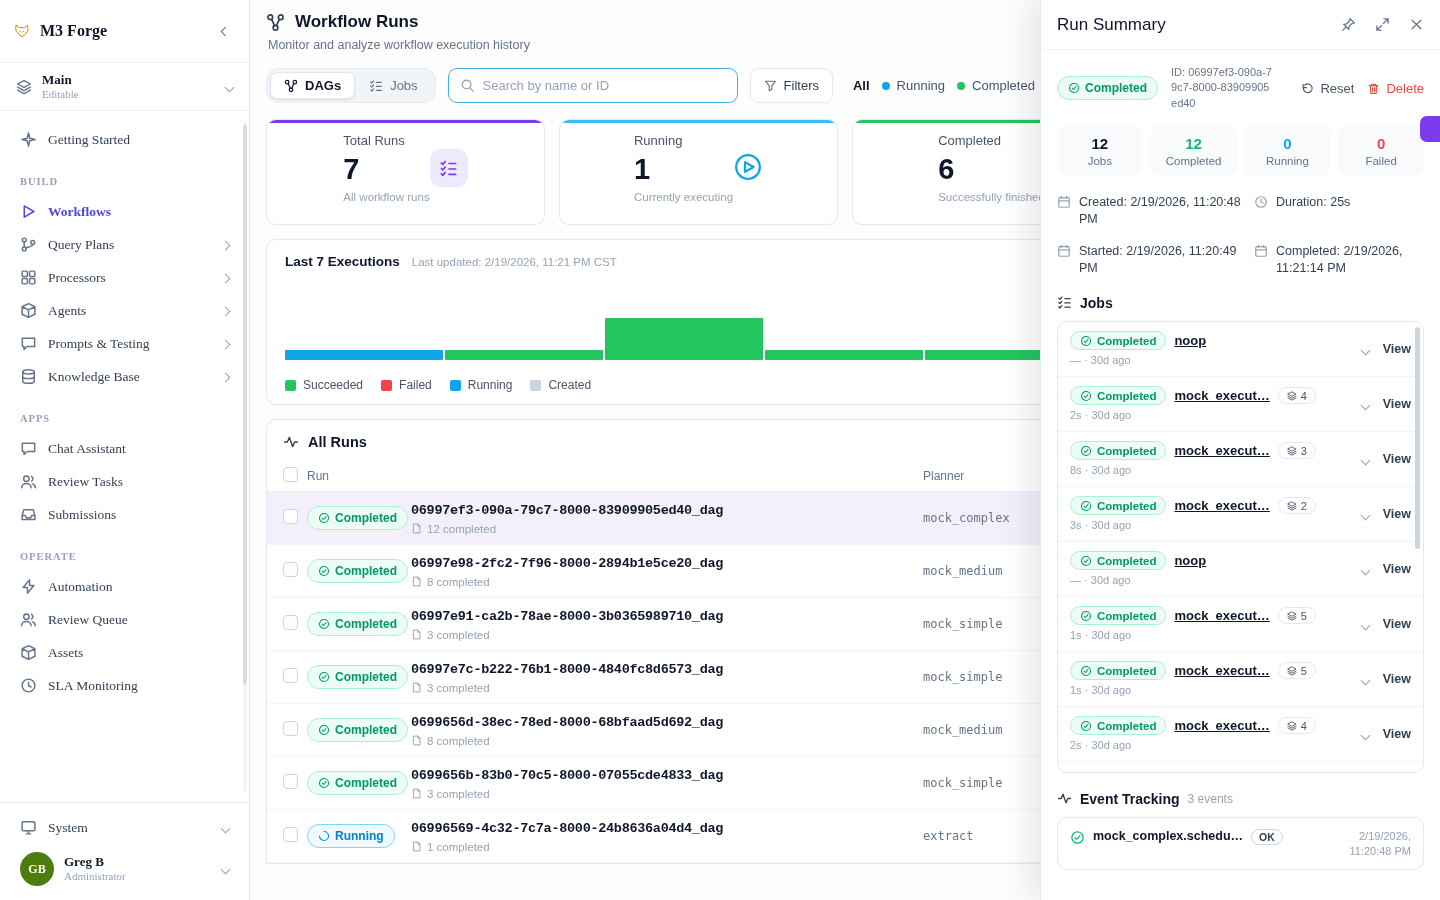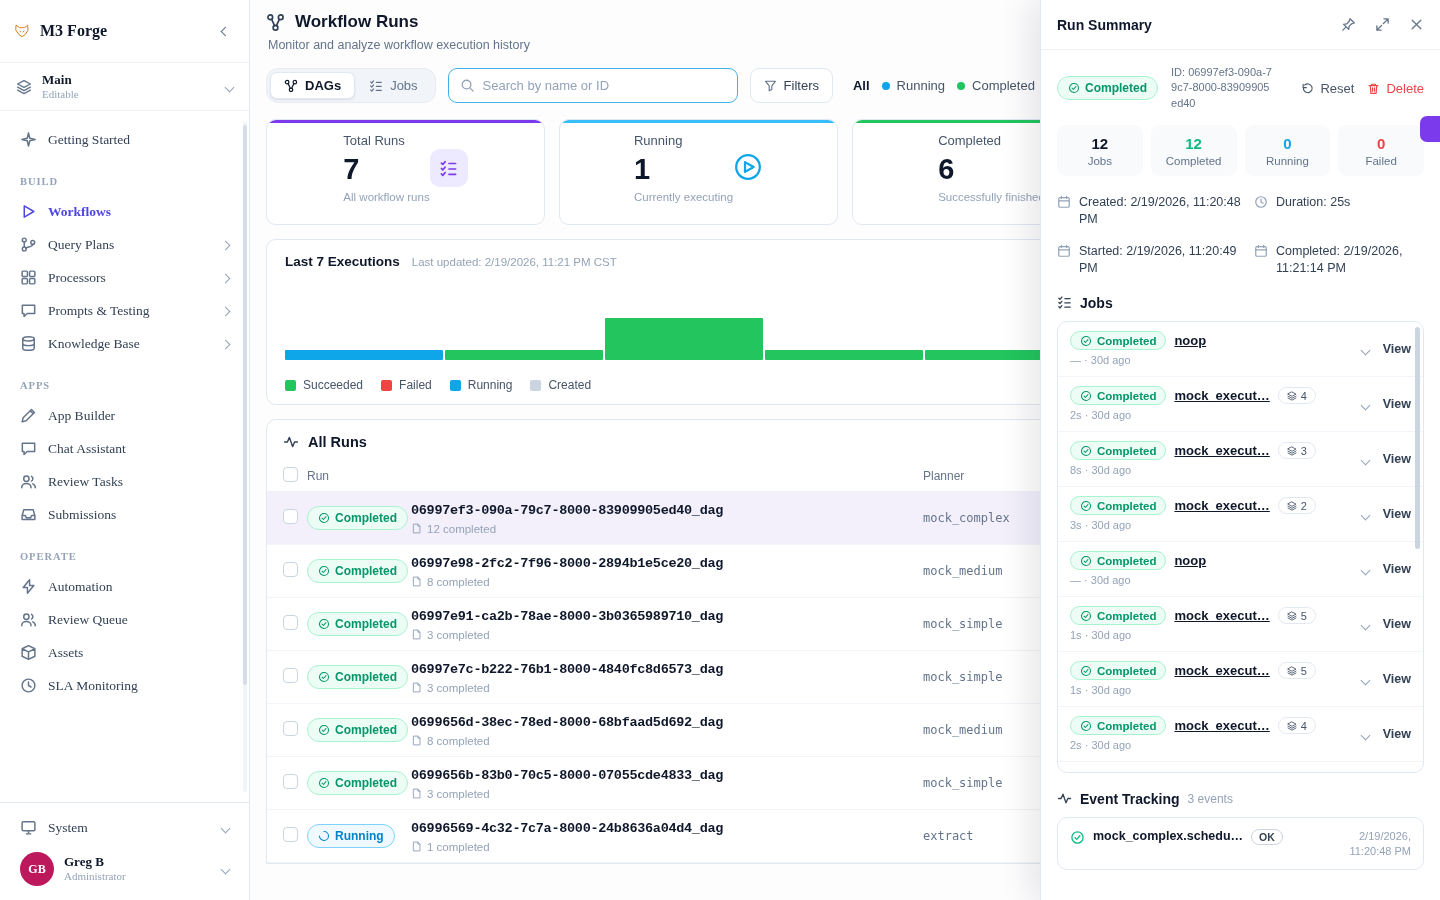--- a/index.html
+++ b/index.html
@@ -38,21 +38,21 @@
   .nav-item.active { color:#4f46e5; font-weight:bold; }
   .nav-item.active .ic { color:#4f46e5; }
   .nav-chev { margin-left:auto; color:#94a3b8; }
   .nav-sec { font-size:10.5px; letter-spacing:.09em; color:#94a3b8; font-weight:bold;
     padding:20px 8px 8px; }
   .sidebar-bottom { border-top:1px solid #e2e8f0; padding:8px 12px 8px; flex:none; }
   .sys-row { display:flex; align-items:center; gap:11px; padding:8px 8px; font-size:13.5px;
     color:#334155; cursor:pointer; }
   .sys-row .ic { width:17px; height:17px; color:#64748b; }
   .user-row { display:flex; align-items:center; gap:10px; padding:8px 8px 6px; cursor:pointer; }
-  .avatar { width:34px; height:34px; border-radius:50%; background:#be185d; color:#fff;
+  .avatar { width:34px; height:34px; border-radius:50%; background:#4d7c0f; color:#fff;
     font-size:12px; font-weight:bold; display:flex; align-items:center; justify-content:center; flex:none; }
   .user-name { font-size:13px; font-weight:bold; line-height:1.25; }
   .user-role { font-size:11px; color:#94a3b8; line-height:1.25; }
 
   
   .main { position:absolute; left:250px; top:0; right:0; height:900px; background:#fdfdfe; }
   .main-header { padding:12px 16px 2px; }
   .title-row { display:flex; align-items:center; gap:10px; }
   .title-row .ic { width:19px; height:19px; color:#334155; }
   .page-title { font-size:17px; font-weight:bold; }
@@ -143,21 +143,21 @@
   .badge.md { font-size:12px; padding:4px 10px; }
   .badge.sm { font-size:11.5px; padding:2.5px 9px; }
   .badge.ok { font-size:10.5px; padding:1px 7px; color:#334155; border:1px solid #cbd5e1; background:#fff; }
 
   
   .panel { position:fixed; right:0; top:0; width:400px; height:900px; background:#fff; z-index:10;
     border-left:1px solid #e2e8f0; box-shadow:-10px 0 30px rgba(15,23,42,.10);
     display:flex; flex-direction:column; }
   .panel-head { height:50px; display:flex; align-items:center; padding:0 16px;
     border-bottom:1px solid #eef2f7; flex:none; }
-  .panel-title { font-size:14px; font-weight:bold;text-align:right; }
+  .panel-title { font-size:17px; font-weight:normal;text-align:right; }
   .panel-icons { margin-left:auto; display:flex; gap:19px; color:#64748b; align-items:center; }
   .panel-icons .ic { width:15px; height:15px; cursor:pointer; }
   .panel-body { flex:1; overflow:hidden; padding:15px 16px; position:relative; }
   .sum-top { display:flex; align-items:center; gap:13px; }
   .run-id { width:102px; font-size:11px; color:#64748b; word-break:break-all; line-height:1.4; }
   .txt-btn { display:flex; align-items:center; gap:6px; font-size:13px; color:#475569; cursor:pointer;
     white-space:nowrap; }
   .txt-btn .ic { width:13px; height:13px; }
   .txt-btn.danger { color:#ef4444; }
   .more-sliver { position:absolute; right:-6px; top:66px; width:26px; height:26px; background:#7c3aed;
@@ -354,40 +354,41 @@
     </div>
     <div class="nav-item">
       <svg class="ic">
           <use href="#i-grid"></use>
         </svg>
       <span>Processors</span>
       <span class="nav-chev"><span class="chev r"></span></span>
     </div>
     <div class="nav-item">
       <svg class="ic">
+          <use href="#i-box"></use>
+        </svg>
+      <span>Agents</span>
+      <span class="nav-chev"><span class="chev r"></span></span>
+    </div>
+    <div class="nav-item">
+      <svg class="ic">
           <use href="#i-chat"></use>
         </svg>
       <span>Prompts &amp; Testing</span>
       <span class="nav-chev"><span class="chev r"></span></span>
     </div>
     <div class="nav-item">
       <svg class="ic">
           <use href="#i-db"></use>
         </svg>
       <span>Knowledge Base</span>
       <span class="nav-chev"><span class="chev r"></span></span>
     </div>
 
     <div class="nav-sec">APPS</div>
-    <div class="nav-item">
-      <svg class="ic">
-          <use href="#i-pen"></use>
-        </svg>
-      <span>App Builder</span>
-    </div>
     <div class="nav-item">
       <svg class="ic">
           <use href="#i-chat"></use>
         </svg>
       <span>Chat Assistant</span>
     </div>
     <div class="nav-item">
       <svg class="ic">
           <use href="#i-users"></use>
         </svg>

